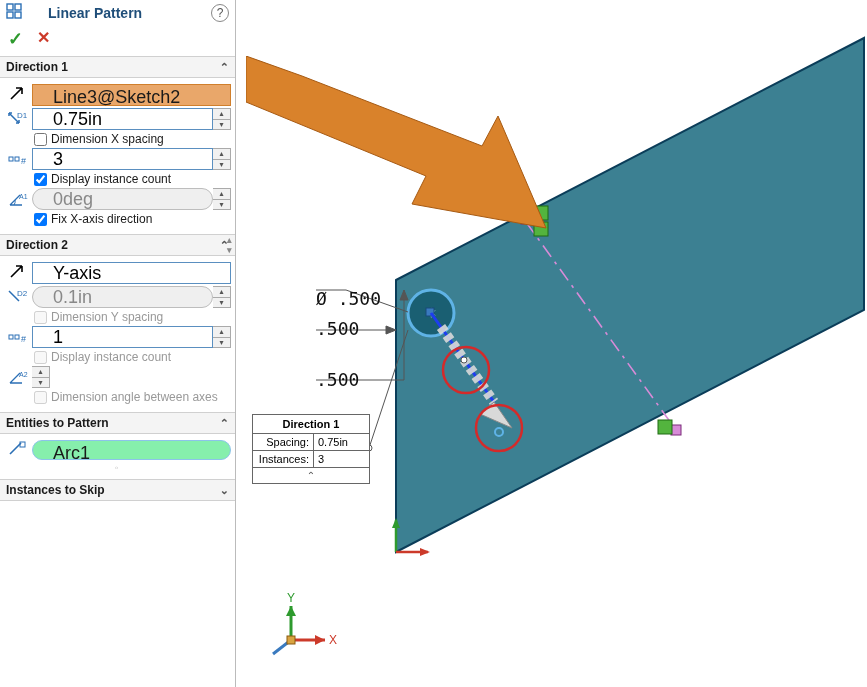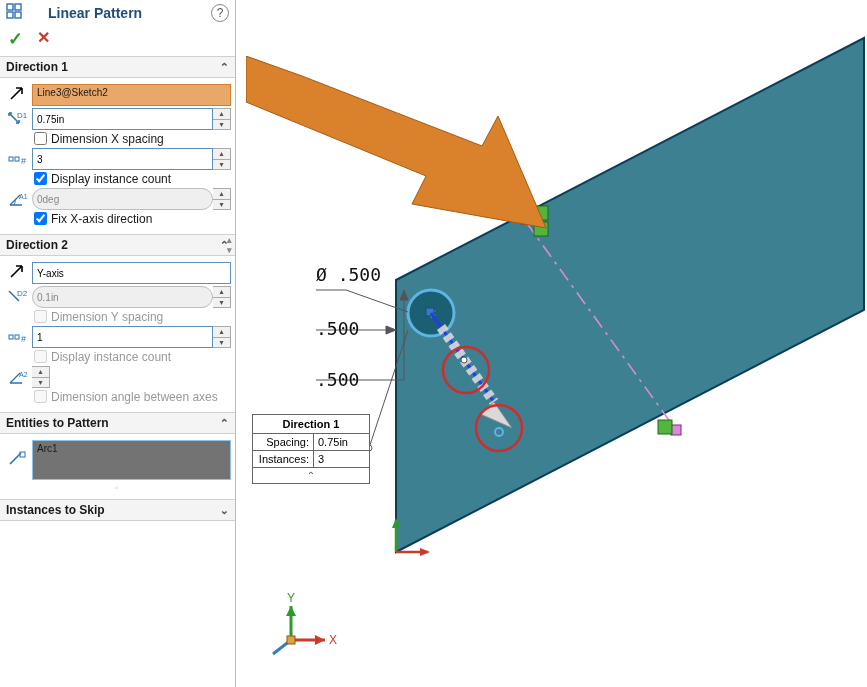--- a/index.html
+++ b/index.html
@@ -31,33 +31,33 @@
   }
   .chev { font-size: 11px; color:#555; }
   .group-body { padding: 4px 4px 6px 4px; }
 
   .row { display: flex; align-items: center; margin: 2px 0; position: relative; }
   .row .icon-slot {
     width: 28px; display:flex; align-items:center; justify-content:center; flex-shrink:0;
   }
   .field {
     flex: 1; height: 22px; border: 1px solid #5a8fc0; background:#fff;
-    padding: 2px 4px; font-size: 10px; min-width: 0;
+    padding: 2px 20px; font-size: 18px; min-width: 0;
   }
   .field.selected { background: #e9a76a; border-color:#d07f2c; }
-  .field.blue { background: #737373; border-color:#8cc3ea; height: 40px; }
+  .field.blue { background: #86efac; border-color:#8cc3ea; height: 20px; border-radius: 14px; }
   .field.readonly { background: #efefef; color:#888; border-color:#bdbdbd;border-radius:11px; }
   .spinner {
     width: 18px; display:flex; flex-direction:column; border:1px solid #aaa; border-left:none; background:#f1f1f1;
     height: 22px;
   }
   .spinner div { flex:1; font-size:8px; text-align:center; line-height:10px; color:#555; cursor:pointer; }
   .spinner div:first-child { border-bottom:1px solid #aaa; }
 
-  .checkbox-row { display:flex; align-items:flex-start; margin: 2px 0 2px 30px; gap:4px;}
+  .checkbox-row { display:flex; align-items:flex-end; margin: 2px 0 2px 30px; gap:4px;}
   .checkbox-row input { margin:0; }
   .checkbox-row label { font-size: 12px; }
   .checkbox-row.disabled label { color:#999; }
 
   .mini-scroll {
     position:absolute; right:-6px; top:0; width:14px; height:24px;
     display:flex; flex-direction:column; color:#888; font-size:9px;
   }
   .grip { text-align:center; color:#bbb; font-size:10px; letter-spacing:2px; margin-top:2px; }
 
@@ -358,21 +358,21 @@
       <text x="38" y="4" font-size="12" fill="#cc3a2a">X</text>
       <line x1="0" y1="0" x2="-18" y2="14" stroke="#3a7abf" stroke-width="3"></line>
       <rect x="-4" y="-4" width="8" height="8" fill="#d9a441" stroke="#8a5a10"></rect>
     </g>
   </svg>
 
   <svg class="big-arrow" width="310" height="190">
     <polygon points="0,0 0,46 180,120 166,148 300,172 252,60 236,90 56,20" fill="#d9822b" stroke="#a65a13" stroke-width="1"></polygon>
   </svg>
 
-  <span class="dim-text" style="left:80px; top:264px;">Ø .500</span>
+  <span class="dim-text" style="left:80px; top:288px;">Ø .500</span>
   <span class="dim-text" style="left:80px; top:318px;">.500</span>
   <span class="dim-text" style="left:80px; top:369px;">.500</span>
 
   <div class="callout">
     <div class="ch">Direction 1</div>
     <div class="cr">
       <div class="lab">Spacing:</div>
       <div class="val">0.75in</div>
     </div>
     <div class="cr">

